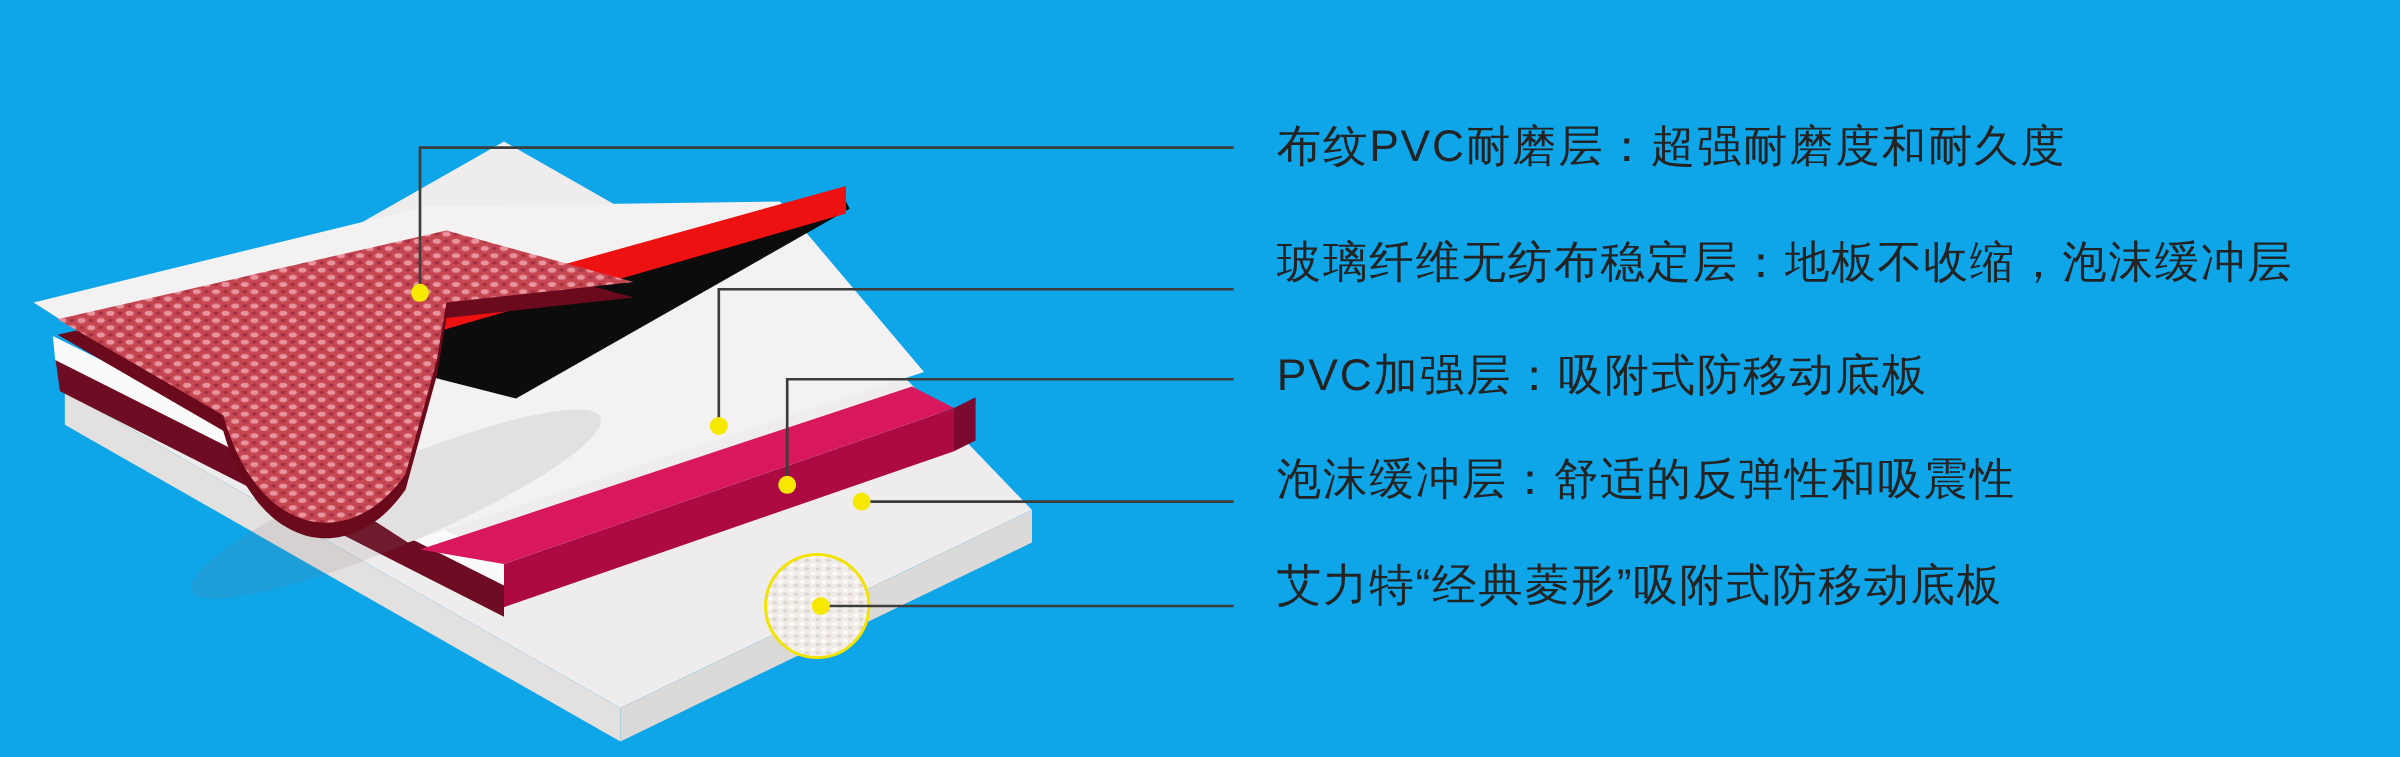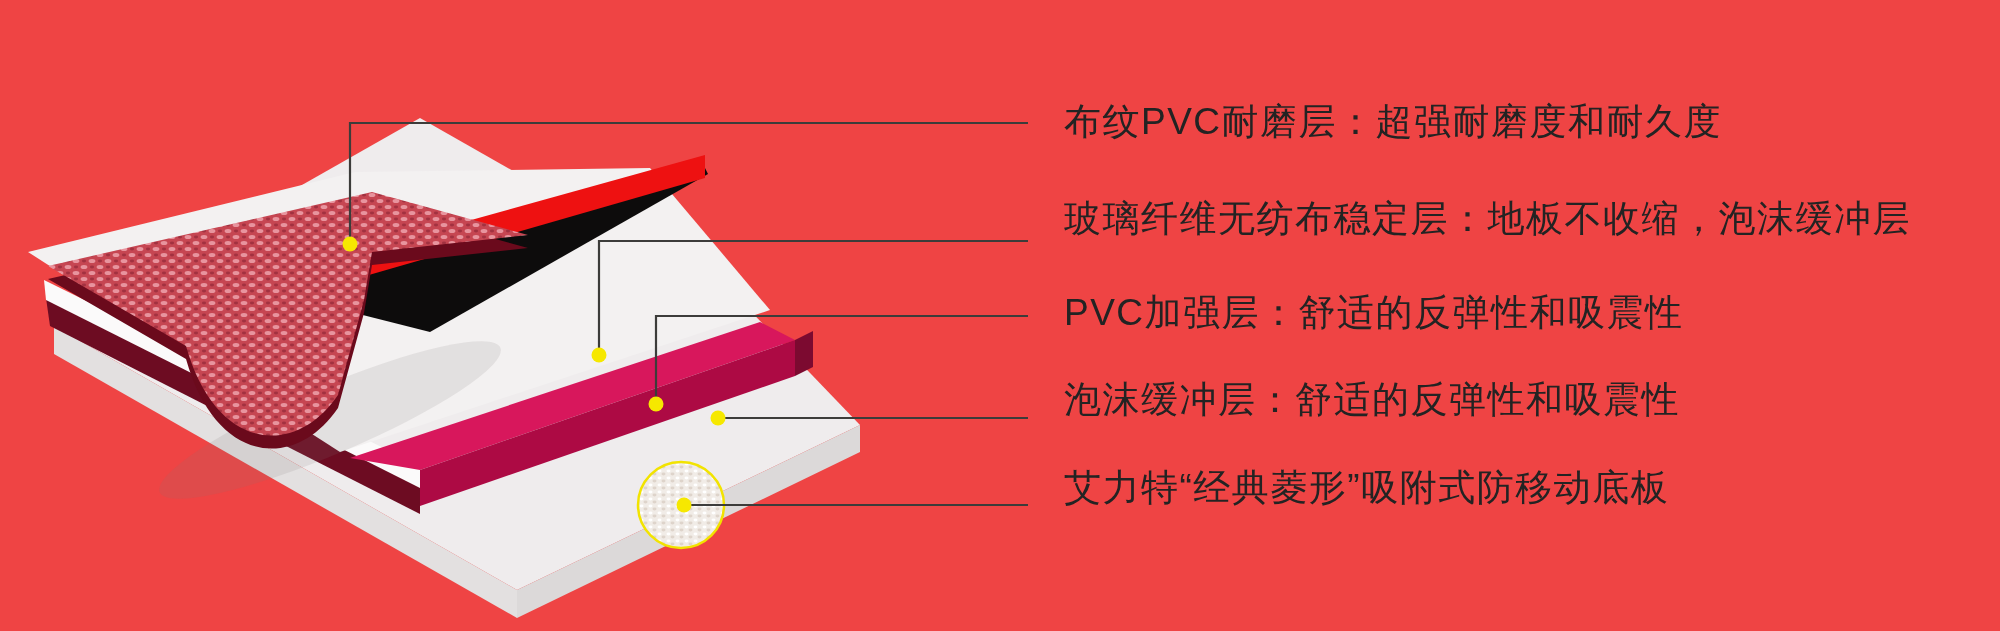--- a/index.html
+++ b/index.html
@@ -1,16 +1,16 @@
 <!DOCTYPE html>
 <html><head>
 <meta charset="utf-8">
 <style>
   html,body{margin:0;padding:0;background:#ffffff;}
-  #stage{position:relative;width:2000px;height:631px;background:#ef4444;overflow:hidden;
+  #stage{position:relative;width:2000px;height:631px;background:#0ea5e9;overflow:hidden;
          font-family:"Liberation Sans","DejaVu Sans",sans-serif;}
   #diagram-svg{position:absolute;left:0;top:0;}
   .layer-label{position:absolute;left:1064px;color:#232323;font-size:37px;line-height:46px;
                letter-spacing:1.5px;white-space:nowrap;font-weight:400;}
   .lbl-1{top:99px;}
   .lbl-2{top:196px;}
   .lbl-3{top:290px;}
   .lbl-4{top:377px;}
   .lbl-5{top:465px;}
 </style>
@@ -65,16 +65,16 @@
 
     <circle cx="350" cy="244" r="7.5" fill="#f6e800"></circle>
     <circle cx="599" cy="355" r="7.5" fill="#f6e800"></circle>
     <circle cx="656" cy="404" r="7.5" fill="#f6e800"></circle>
     <circle cx="718" cy="418" r="7.5" fill="#f6e800"></circle>
     <circle cx="684" cy="505" r="7.5" fill="#f6e800"></circle>
   </svg>
 
   <div class="layer-label lbl-1">布纹PVC耐磨层：超强耐磨度和耐久度</div>
   <div class="layer-label lbl-2">玻璃纤维无纺布稳定层：地板不收缩，泡沫缓冲层</div>
-  <div class="layer-label lbl-3">PVC加强层：舒适的反弹性和吸震性</div>
+  <div class="layer-label lbl-3">PVC加强层：吸附式防移动底板</div>
   <div class="layer-label lbl-4">泡沫缓冲层：舒适的反弹性和吸震性</div>
   <div class="layer-label lbl-5">艾力特“经典菱形”吸附式防移动底板</div>
 </div>
 
 </body></html>

